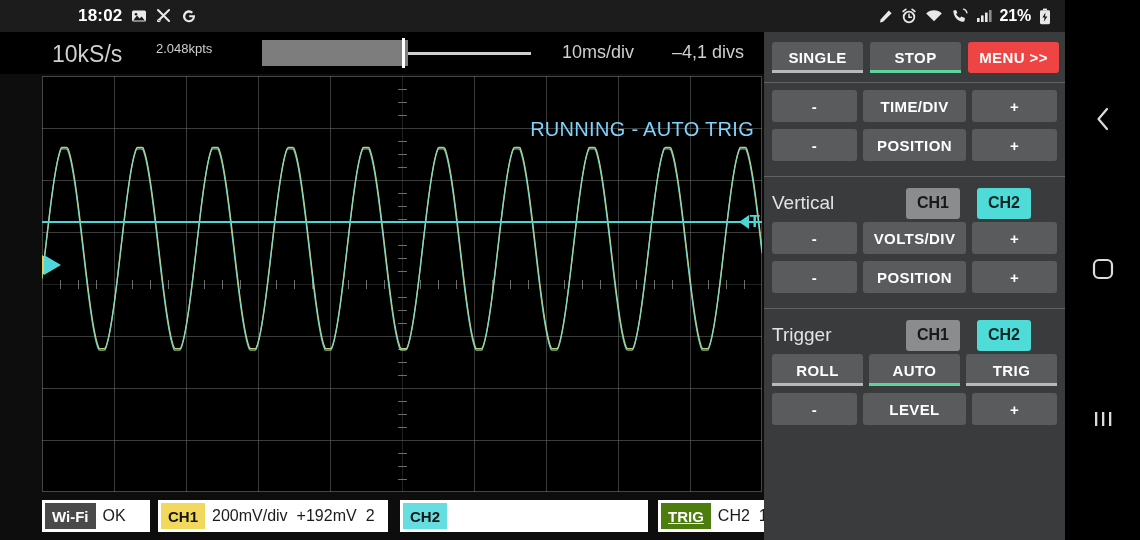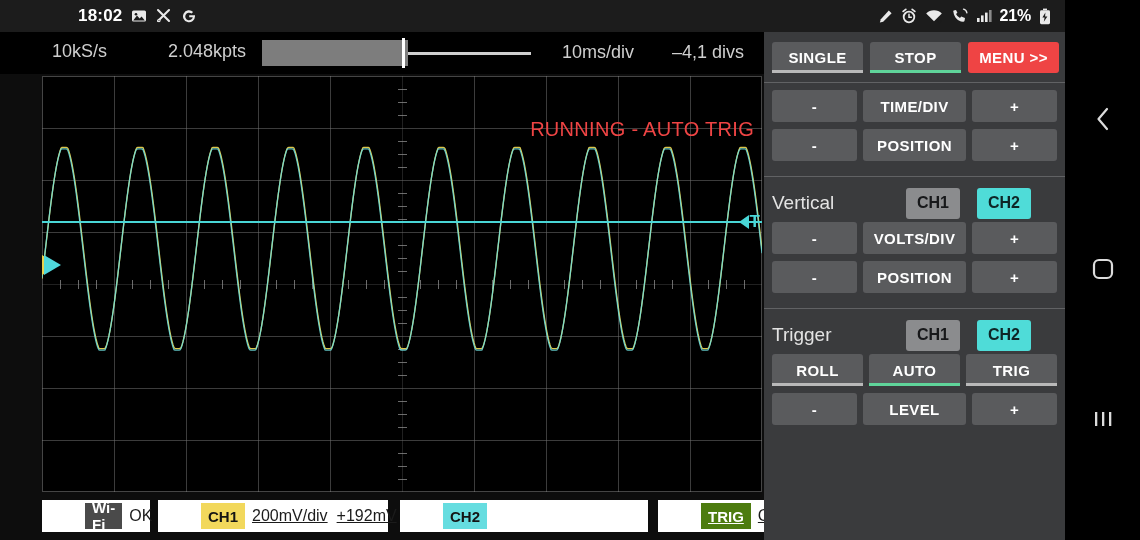--- a/index.html
+++ b/index.html
@@ -21,22 +21,22 @@
   .sb-clock{ font-size:17px; font-weight:700; letter-spacing:.2px; color:#fff; }
   .sb-right{ margin-left:auto; display:flex; align-items:center; gap:8px; margin-right:14px; }
   .sb-batt{ font-size:16px; font-weight:700; color:#fff; letter-spacing:-.2px; }
   .ic{ display:inline-block; line-height:0; }
 
   
   .app{ position:absolute; left:0; top:32px; width:1065px; height:508px; background:#0d0d0d; }
 
   
   .infobar{ position:absolute; left:0; top:0; width:764px; height:42px; background:#000; color:#c9c9c9; }
-  .ib-rate{ position:absolute; left:52px; top:9px; font-size:18px; color:#cfcfcf; }
-  .ib-pts{ position:absolute; left:156px; top:9px; font-size:18px; color:#cfcfcf;margin-left:12px; }
+  .ib-rate{ position:absolute; left:52px; top:9px; font-size:23px; color:#cfcfcf; }
+  .ib-pts{ position:absolute; left:156px; top:9px; font-size:13px; color:#cfcfcf; }
   .ib-tdiv{ position:absolute; left:562px; top:10px; font-size:18px; color:#cfcfcf; }
   .ib-divs{ position:absolute; left:672px; top:10px; font-size:18px; color:#cfcfcf; }
   
   .posbar{ position:absolute; left:263px; top:20px; width:268px; height:3px; background:#cfcfcf; }
   .posblock{ position:absolute; left:262px; top:8px; width:146px; height:26px; background:#7d7d7d; }
   .posmark{ position:absolute; left:402px; top:6px; width:3px; height:30px; background:#fff; }
 
   
   .scope{ position:absolute; left:42px; top:44px; width:720px; height:416px; background:#000; }
   .grid-wrap{ position:absolute; inset:0; }
@@ -52,36 +52,36 @@
 
   .marker{ position:absolute; width:0; height:0; border-top:10px solid transparent;
            border-bottom:10px solid transparent; }
   .marker-ch2{ border-left:17px solid #4fd8dc; }
   .marker-ch1{ border-left:17px solid #e8d14e; }
 
   .trigmark{ position:absolute; display:flex; align-items:center; gap:1px; color:#49d6d6; }
   .trigmark .tri{ width:0;height:0;border-top:7px solid transparent;border-bottom:7px solid transparent;border-right:10px solid #49d6d6;}
   .trigmark .tletter{ font-size:17px; font-weight:700; color:#49d6d6; line-height:1; }
 
-  .runstate{ position:absolute; right:8px; top:42px; font-size:20px; color:#ef4444; letter-spacing:.3px;margin-left:22px; }
+  .runstate{ position:absolute; right:8px; top:42px; font-size:20px; color:#7dd3fc; letter-spacing:.3px;margin-left:22px; }
 
   svg.wave{ position:absolute; inset:0; width:720px; height:416px; }
 
   
   .btmbar{ position:absolute; left:0; bottom:0; width:764px; height:48px; background:#0d0d0d; }
   .pill{ position:absolute; top:8px; height:32px; background:#fff; color:#1b1b1b;
-         display:flex; align-items:center; font-size:16px;padding-left:40px; }
+         display:flex; align-items:center; font-size:16px; }
   .pill .tag{ display:flex; align-items:center; justify-content:center;
               height:26px; margin:0 7px 0 3px; padding:0 7px; font-weight:700; font-size:15px; }
   .tag-wifi{ background:#4a4a4a; color:#fff; }
   .tag-ch1{ background:#f2d85c; color:#141414; }
   .tag-ch2{ background:#66dde0; color:#141414; }
   .tag-trig{ background:#4d7c0f; color:#fff;text-decoration:underline; }
   .pill .txt{ padding-right:10px; white-space:nowrap; }
-  .pill .txt span{ margin-right:9px;text-decoration:underline; }
+  .pill .txt span{ margin-right:9px; }
 
   
   .panel{ position:absolute; left:764px; top:0; width:301px; height:508px; background:#3a3b3d; }
   .toprow{ display:flex; gap:7px; padding:10px 6px 9px 8px; }
   .tbtn{ position:relative; flex:1; height:31px; border-radius:3px; background:#5a5b5d;
          color:#fff; font-size:15px; font-weight:700; letter-spacing:.4px;
          display:flex; align-items:center; justify-content:center; }
   .tbtn .ul{ position:absolute; left:0; right:0; bottom:0; height:3px; }
   .ul-green{ background:#5fd49a; }
   .ul-gray{ background:#b9b9b9; }

